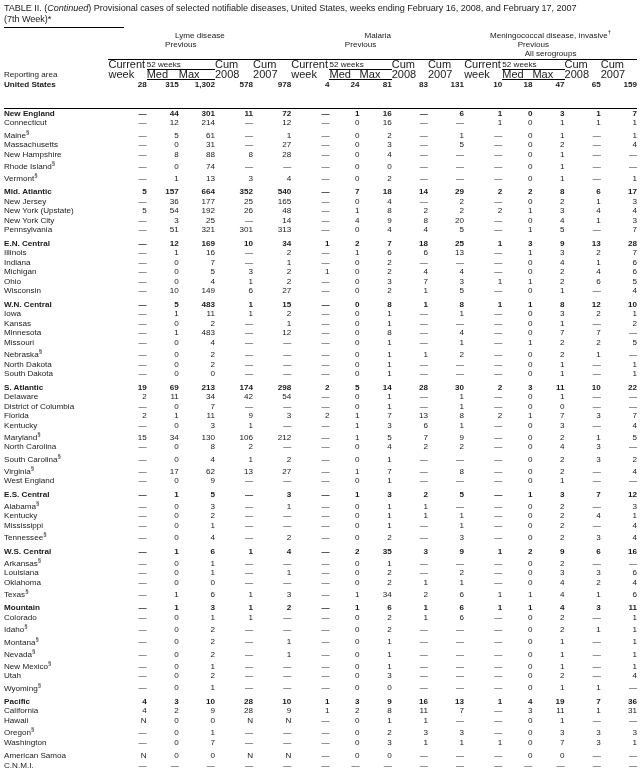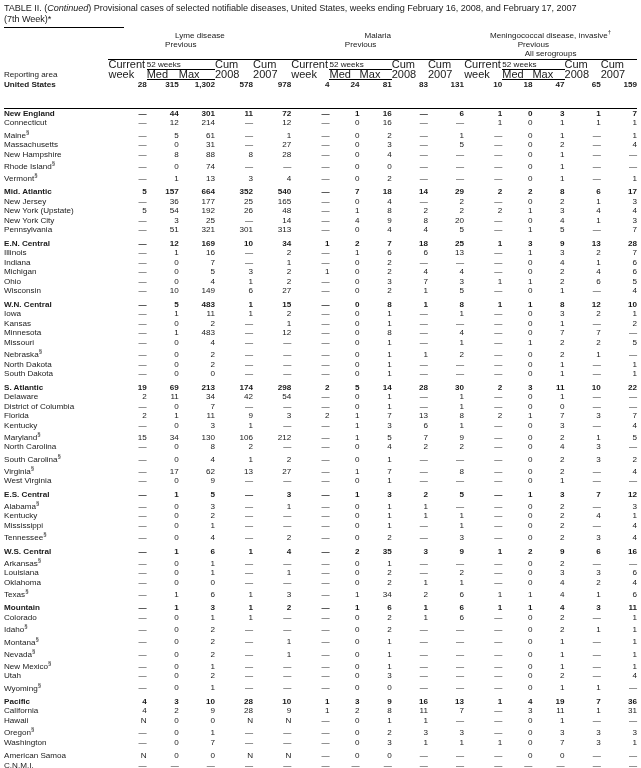--- a/index.html
+++ b/index.html
@@ -849,21 +849,21 @@
           <td class="num">7</td>
           <td class="num">—</td>
           <td class="num">8</td>
           <td class="num">—</td>
           <td class="num">0</td>
           <td class="num">2</td>
           <td class="num">—</td>
           <td class="num">4</td>
         </tr>
         <tr class="data">
-          <td class="area">West Virginia</td>
+          <td class="area">West England</td>
           <td class="num">—</td>
           <td class="num">0</td>
           <td class="num">9</td>
           <td class="num">—</td>
           <td class="num">—</td>
           <td class="num">—</td>
           <td class="num">0</td>
           <td class="num">1</td>
           <td class="num">—</td>
           <td class="num">—</td>

